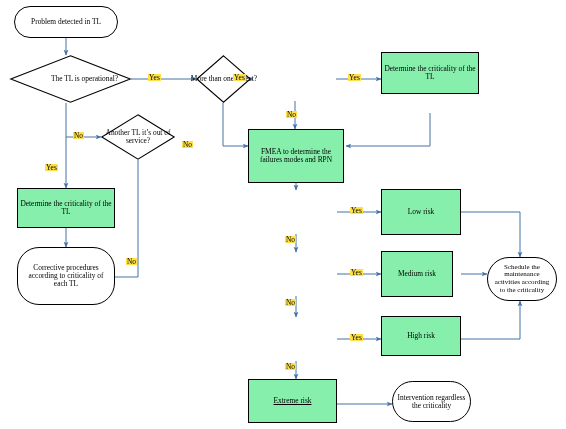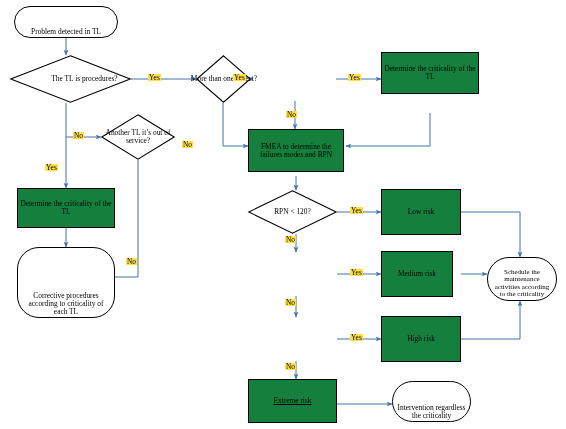--- a/index.html
+++ b/index.html
@@ -31,31 +31,30 @@
     box-sizing: border-box;
     display: flex;
     align-items: center;
     justify-content: center;
     text-align: center;
     color: #000000;
     line-height: 1.08;
   }
   .rect {
     border: 1.2px solid #000000;
-    background: #15803d;
+    background: #86efac;
     font-size: 7.4px;
     padding: 18px 2px;
   }
   .rounded {
     border: 1.2px solid #000000;
     background: #ffffff;
     border-radius: 22px;
     font-size: 7.4px;
     padding: 1px 4px;
-    align-items: flex-end;
   }
   .diamond-wrap {
     position: absolute;
   }
   .diamond-wrap svg {
     position: absolute;
     left: 0;
     top: 0;
     overflow: visible;
   }
@@ -145,84 +144,78 @@
   </svg>
 
   <div class="node rounded" style="left:14px; top:6px; width:104px; height:32px;">
     <span>Problem detected in TL</span>
   </div>
 
   <div class="node rect" style="left:381px; top:52px; width:98px; height:42px;">
     <span>Determine the criticality of the TL</span>
   </div>
 
-  <div class="node rect" style="left:248px; top:129px; width:96px; height:43px;">
+  <div class="node rect" style="left:248px; top:129px; width:96px; height:54px;">
     <span>FMEA to determine the failures modes and RPN</span>
   </div>
 
   <div class="node rect" style="left:17px; top:188px; width:98px; height:40px;">
     <span>Determine the criticality of the TL</span>
   </div>
 
-  <div class="node rounded" style="left:17px; top:247px; width:98px; height:71px;">
+  <div class="node rounded" style="left:17px; top:247px; width:98px; height:58px;">
     <span>Corrective procedures according to criticality of each TL</span>
   </div>
 
   <div class="node rect" style="left:381px; top:189px; width:80px; height:46px;">
     <span>Low risk</span>
   </div>
 
   <div class="node rect" style="left:381px; top:251px; width:72px; height:46px;">
     <span>Medium risk</span>
   </div>
 
-  <div class="node rect" style="left:381px; top:316px; width:80px; height:46px;">
+  <div class="node rect" style="left:381px; top:316px; width:80px; height:40px;">
     <span>High risk</span>
   </div>
 
   <div class="node rect" style="left:248px; top:379px; width:89px; height:44px;text-decoration:underline;">
     <span>Extreme risk</span>
   </div>
 
   <div class="node rounded" style="left:487px; top:257px; width:70px; height:44px; font-size:7px;">
     <span>Schedule the maintenance activities according to the criticality</span>
   </div>
 
   <div class="node rounded" style="left:392px; top:381px; width:79px; height:41px;">
     <span>Intervention regardless the criticality</span>
   </div>
 
   <div class="diamond-wrap" style="left:10px; top:55px; width:121px; height:48px;">
     <svg width="121" height="48" viewBox="0 0 121 48">
       <polygon points="60.5,0.8 120.2,24 60.5,47.2 0.8,24" fill="#ffffff" stroke="#000000" stroke-width="1.1"></polygon>
     </svg>
-    <div class="diamond-label" style="padding:0 14px;">The TL is procedures?</div>
+    <div class="diamond-label" style="padding:0 14px;">The TL is operational?</div>
   </div>
 
   <div class="diamond-wrap" style="left:196px; top:55px; width:55px; height:48px;">
     <svg width="55" height="48" viewBox="0 0 55 48">
       <polygon points="27.5,0.8 54.2,24 27.5,47.2 0.8,24" fill="#ffffff" stroke="#000000" stroke-width="1.1"></polygon>
     </svg>
     <div class="diamond-label" style="width:72px; left:-8px;">More than one defect?</div>
   </div>
 
 
   <div class="diamond-wrap" style="left:101px; top:114px; width:74px; height:46px;text-decoration:underline;">
     <svg width="74" height="46" viewBox="0 0 74 46">
       <polygon points="37,0.8 73.2,23 37,45.2 0.8,23" fill="#ffffff" stroke="#000000" stroke-width="1.1"></polygon>
     </svg>
     <div class="diamond-label" style="width:82px; left:-4px;">Another TL it’s out of service?</div>
   </div>
 
-  <div class="diamond-wrap" style="left:248px; top:190px; width:89px; height:44px;">
-    <svg width="89" height="44" viewBox="0 0 89 44">
-      <polygon points="44.5,0.8 88.2,22 44.5,43.2 0.8,22" fill="#ffffff" stroke="#000000" stroke-width="1.1"></polygon>
-    </svg>
-    <div class="diamond-label nowrap">RPN &lt; 120?</div>
-  </div>
 
 
 
   <div class="edge-label" style="left:148px; top:74px;">Yes</div>
   <div class="edge-label" style="left:73px; top:132px;">No</div>
   <div class="edge-label" style="left:45px; top:164px;">Yes</div>
   <div class="edge-label" style="left:233px; top:74px;">Yes</div>
   <div class="edge-label" style="left:182px; top:141px;">No</div>
   <div class="edge-label" style="left:348px; top:74px;">Yes</div>
   <div class="edge-label" style="left:286px; top:111px;">No</div>

